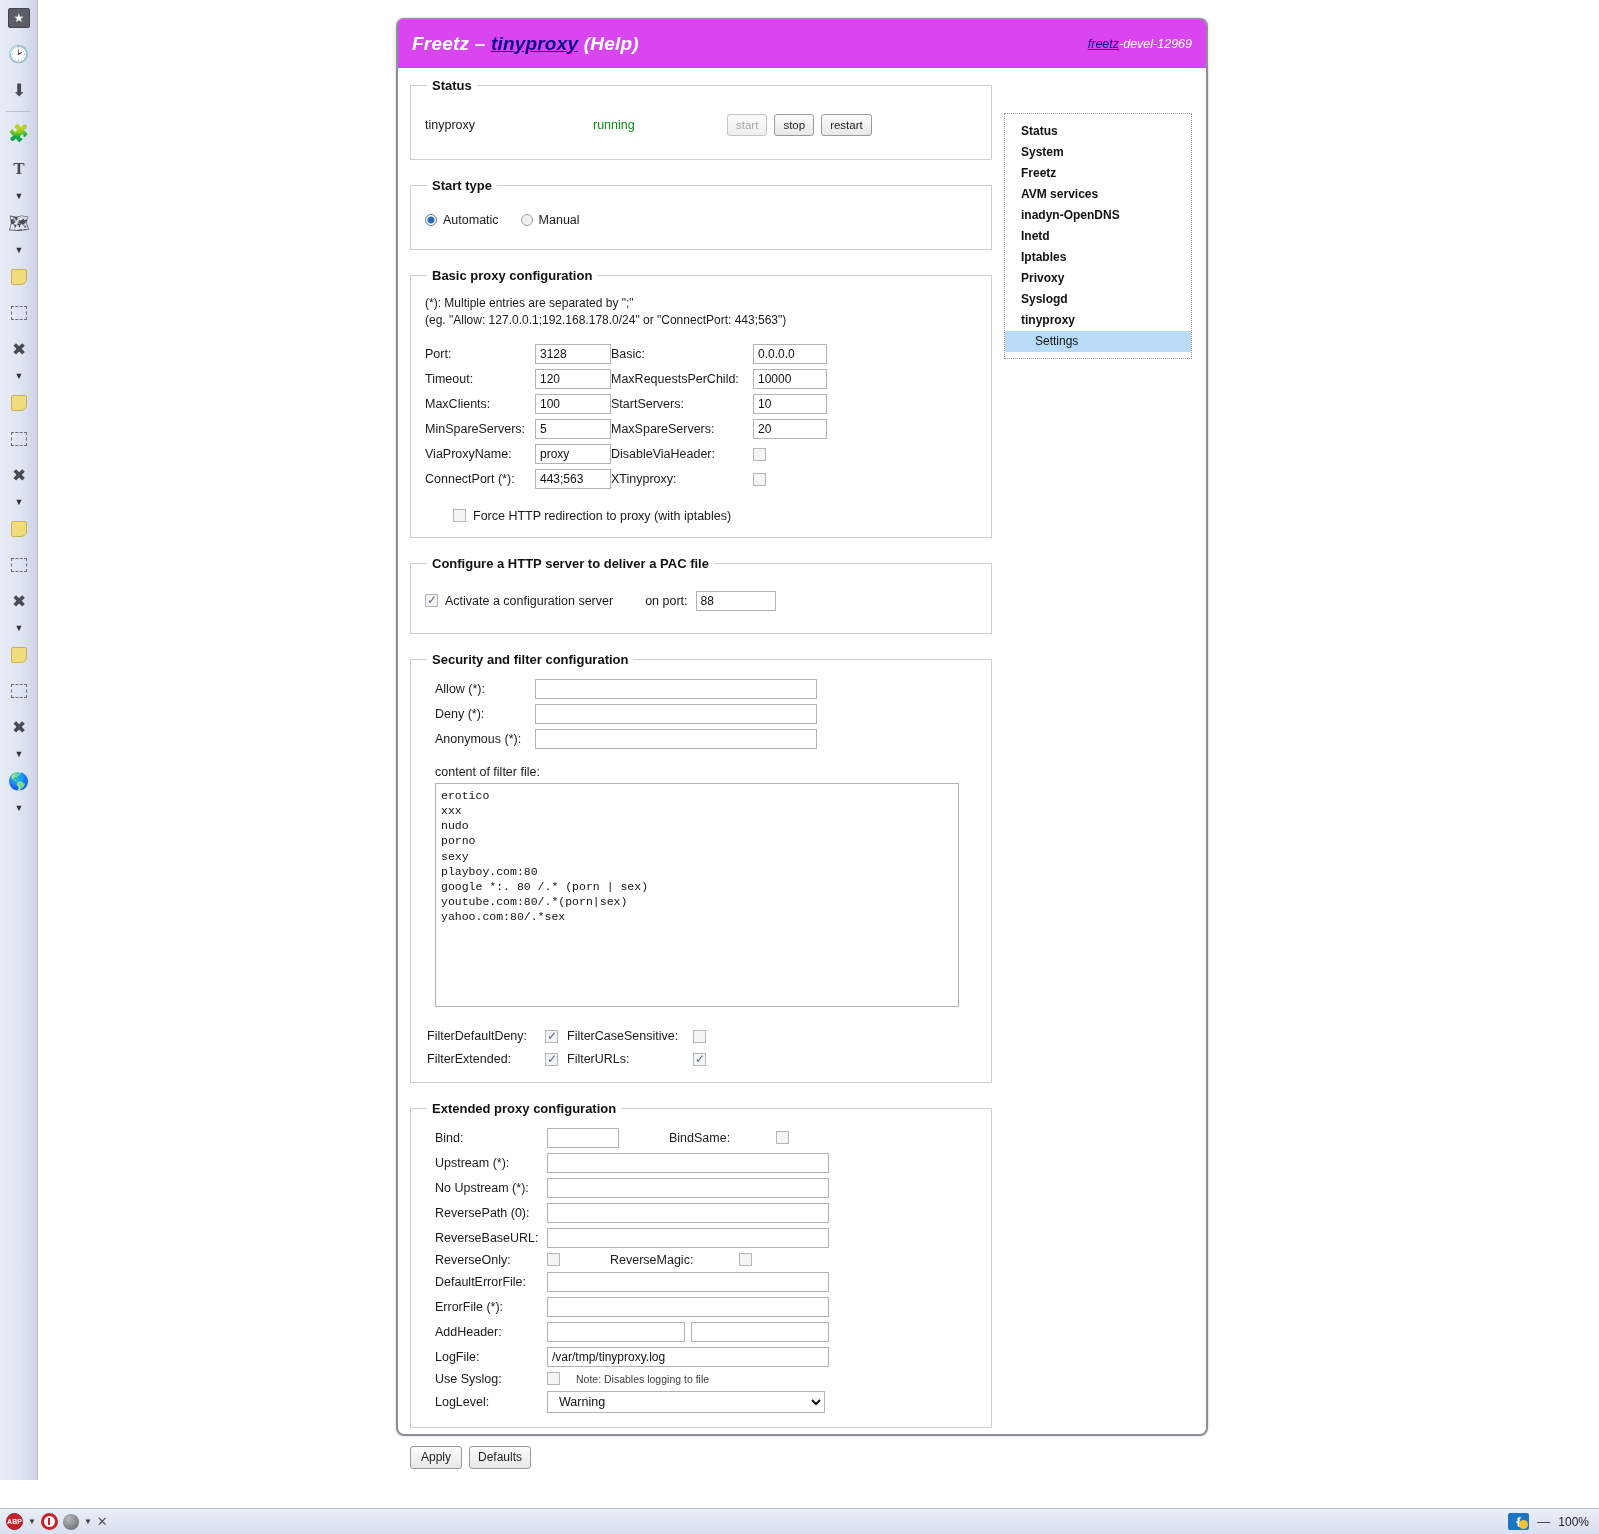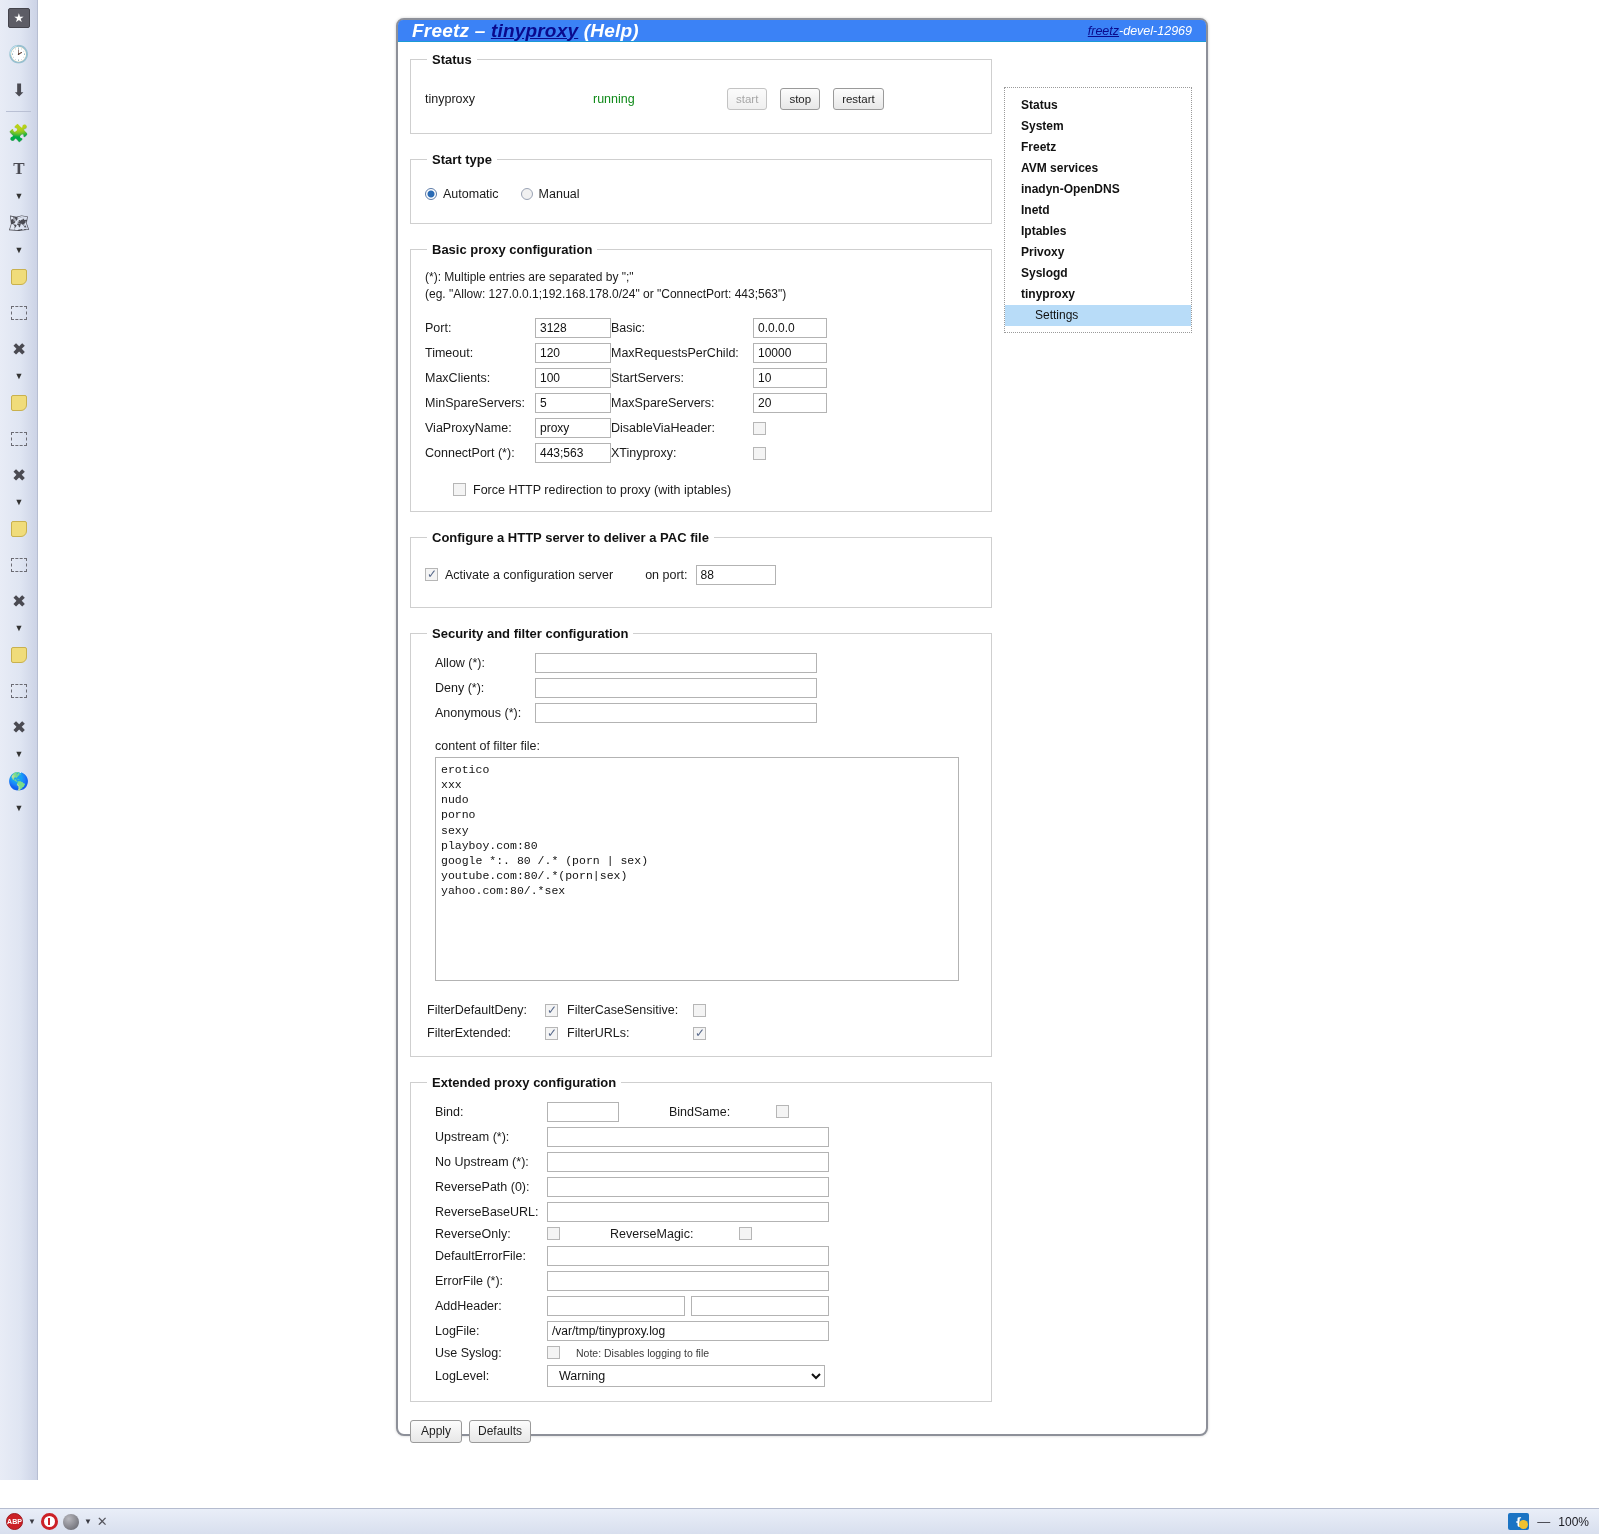--- a/index.html
+++ b/index.html
@@ -94,22 +94,22 @@
   
   #freetz-window {
     position: absolute; left: 357px; top: 18px;
     width: 812px; height: 1418px;
     background: #ffffff;
     border: 2px solid #8d9099;
     border-radius: 8px;
     box-shadow: 0 0 3px rgba(0,0,0,.2);
   }
   #titlebar {
-    height: 22px;
-    background: #3b82f6;
+    height: 48px;
+    background: #d946ef;
     border-radius: 5px 5px 0 0;
     border-bottom: 1px solid #1b9ad4;
     display: flex; align-items: center;
     padding: 0 14px;
   }
   #title-text {
     font-size: 19px; font-weight: bold; font-style: italic; color: #ffffff;
     letter-spacing: .2px;
   }
   #title-text .lnk { color: #0a0a8c; text-decoration: underline; }
@@ -133,21 +133,21 @@
   }
   fieldset.box > legend {
     font-size: 13px; font-weight: bold; color: #111;
     padding: 0 5px; margin-left: 2px;
   }
 
   
   #status-row { display: flex; align-items: center; height: 40px; }
   .status-name { width: 168px; font-size: 12.5px; color: #1a1a1a; }
   .status-state { width: 120px; font-size: 12.5px; color: #0f8a19; }
-  .svc-btns { display: flex; gap: 13px; margin-left: 14px; }
+  .svc-btns { display: flex; gap: 7px; margin-left: 14px; }
   .btn {
     min-width: 38px; height: 22px; padding: 0 8px;
     border: 1px solid #9a9a9a; border-radius: 3px;
     background: linear-gradient(#fcfcfc,#e7e7e7);
     font-family: "Liberation Sans", sans-serif;
     font-size: 11.5px; color: #1f1f1f;
     display: inline-flex; align-items: center; justify-content: center;
     cursor: pointer;
   }
   .btn.disabled { color: #a6a6a6; background: linear-gradient(#fbfbfb,#efefef); border-color: #c3c3c3; }

